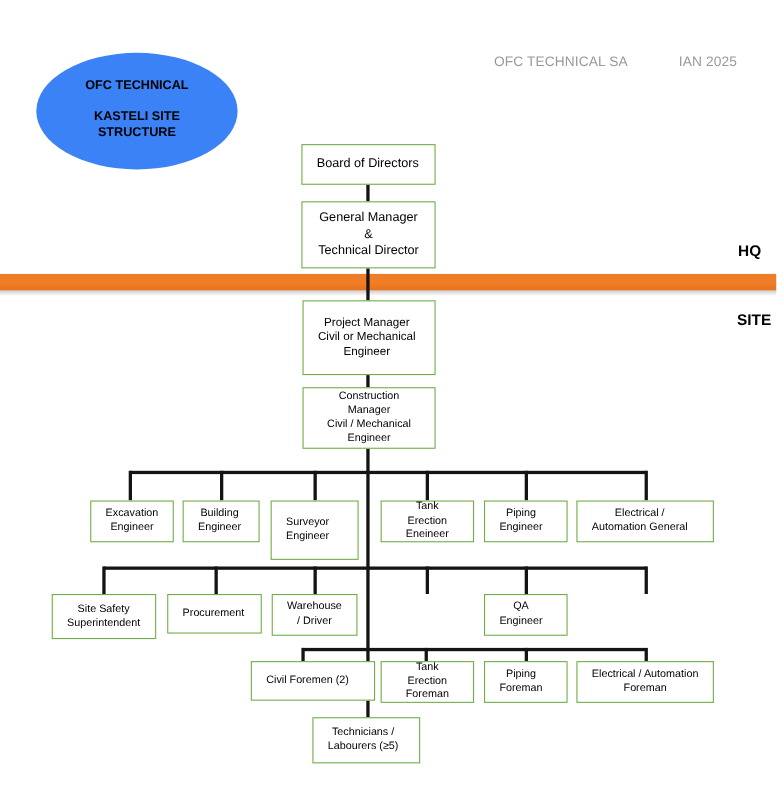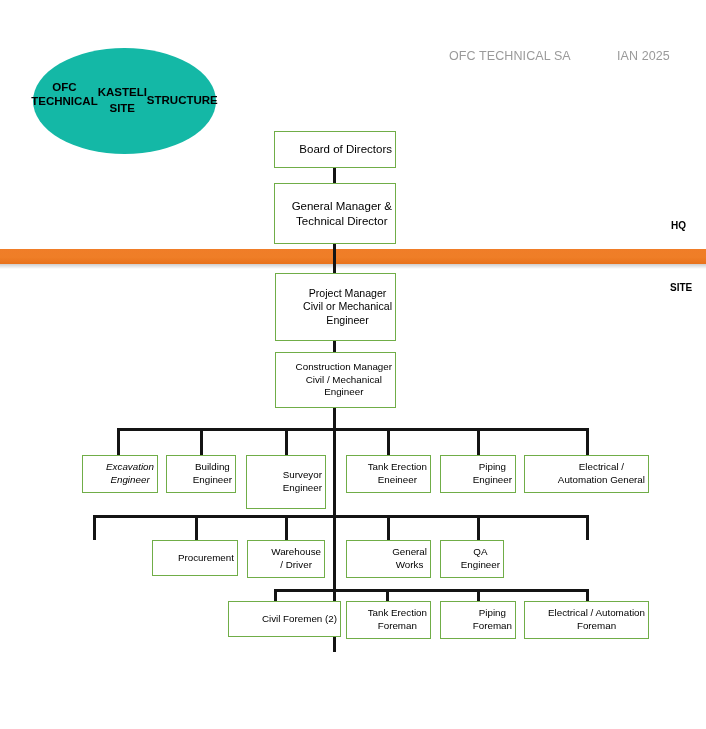--- a/index.html
+++ b/index.html
@@ -29,23 +29,24 @@
   #hdr-company { left: 449px; top: 49px; }
   #hdr-date    { left: 617px; top: 49px; }
 
   
   #title-ellipse {
     position: absolute;
     left: 33px;
     top: 48px;
     width: 183px;
     height: 106px;
-    background: #14b8a6;
+    background: #3b82f6;
     border-radius: 50%;
     display: flex;
+    flex-direction: column;
     align-items: center;
     justify-content: center;
     text-align: center;
   }
   #title-ellipse .tl {
     font-size: 11.5px;
     font-weight: bold;
     color: #000000;
     line-height: 1.15;
   }
@@ -66,41 +67,41 @@
     left: 0;
     top: 264px;
     width: 706px;
     height: 5px;
     background: linear-gradient(to bottom, rgba(130,130,130,0.40), rgba(255,255,255,0));
   }
 
   
   .zone-label {
     position: absolute;
-    font-size: 10px;
+    font-size: 14px;
     font-weight: bold;
     color: #000000;
     white-space: nowrap;
   }
   #zone-hq   { left: 671px; top: 220px; }
   #zone-site { left: 670px; top: 282px; }
 
   
   .node {
     position: absolute;
     box-sizing: border-box;
     border: 1.2px solid #70ad47;
     background: #ffffff;
     display: flex;
     align-items: center;
-    justify-content: flex-end;
+    justify-content: flex-start;
     text-align: center;
     color: #000000;
     z-index: 5;
-    padding: 0 3px;
+    padding: 0 13px;
   }
   .node .lbl {
     line-height: 1.28;
     white-space: pre-line;
   }
   .node.s12 .lbl { font-size: 11.5px; }
   .node.s11 .lbl { font-size: 10.6px; }
   .node.s10 .lbl { font-size: 9.8px; }
 
   
@@ -176,21 +177,21 @@
 Civil or Mechanical
 Engineer</span>
   </div>
 
   <div class="node s10" style="left:275px; top:352px; width:121px; height:56px;">
     <span class="lbl">Construction Manager
 Civil / Mechanical
 Engineer</span>
   </div>
 
-  <div class="node s10" style="left:82px; top:455px; width:76px; height:38px;font-style:italic;">
+  <div class="node s10" style="left:82px; top:455px; width:76px; height:38px;">
     <span class="lbl">Excavation
 Engineer</span>
   </div>
   <div class="node s10" style="left:166px; top:455px; width:70px; height:38px;">
     <span class="lbl">Building
 Engineer</span>
   </div>
   <div class="node s10" style="left:246px; top:455px; width:80px; height:54px;">
     <span class="lbl">Surveyor
 Engineer</span>
@@ -201,46 +202,50 @@
   </div>
   <div class="node s10" style="left:440px; top:455px; width:76px; height:38px;">
     <span class="lbl">Piping
 Engineer</span>
   </div>
   <div class="node s10" style="left:524px; top:455px; width:125px; height:38px;">
     <span class="lbl">Electrical /
 Automation General</span>
   </div>
 
+  <div class="node s10" style="left:47px; top:540px; width:95px; height:41px;">
+    <span class="lbl">Site Safety
+Superintendent</span>
+  </div>
   <div class="node s10" style="left:152px; top:540px; width:86px; height:36px;">
     <span class="lbl">Procurement</span>
   </div>
   <div class="node s10" style="left:247px; top:540px; width:78px; height:38px;">
     <span class="lbl">Warehouse
 / Driver</span>
   </div>
-  <div class="node s10" style="left:346px; top:540px; width:85px; height:38px;">
-    <span class="lbl">General
-Works</span>
-  </div>
-  <div class="node s10" style="left:440px; top:540px; width:64px; height:38px;">
+  <div class="node s10" style="left:440px; top:540px; width:76px; height:38px;">
     <span class="lbl">QA
 Engineer</span>
   </div>
 
   <div class="node s10" style="left:228px; top:601px; width:113px; height:36px;">
     <span class="lbl">Civil Foremen (2)</span>
   </div>
   <div class="node s10" style="left:346px; top:601px; width:85px; height:38px;">
     <span class="lbl">Tank Erection
 Foreman</span>
   </div>
   <div class="node s10" style="left:440px; top:601px; width:76px; height:38px;">
     <span class="lbl">Piping
 Foreman</span>
   </div>
   <div class="node s10" style="left:524px; top:601px; width:125px; height:38px;">
     <span class="lbl">Electrical / Automation
 Foreman</span>
   </div>
 
+  <div class="node s10" style="left:284px; top:652px; width:98px; height:42px;">
+    <span class="lbl">Technicians /
+Labourers (≥5)</span>
+  </div>
 
 </div>
 
 </body></html>

